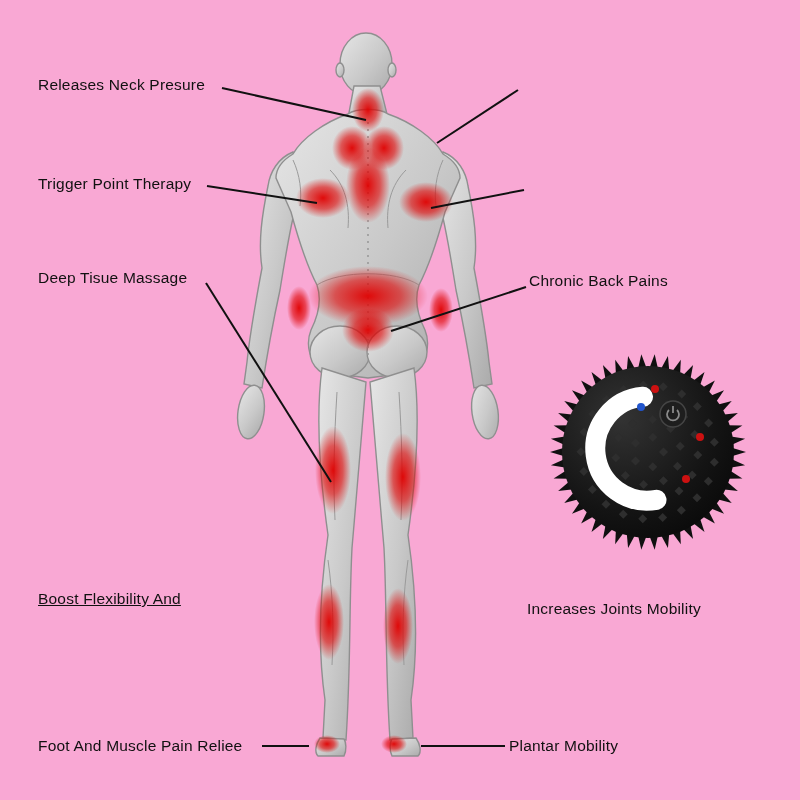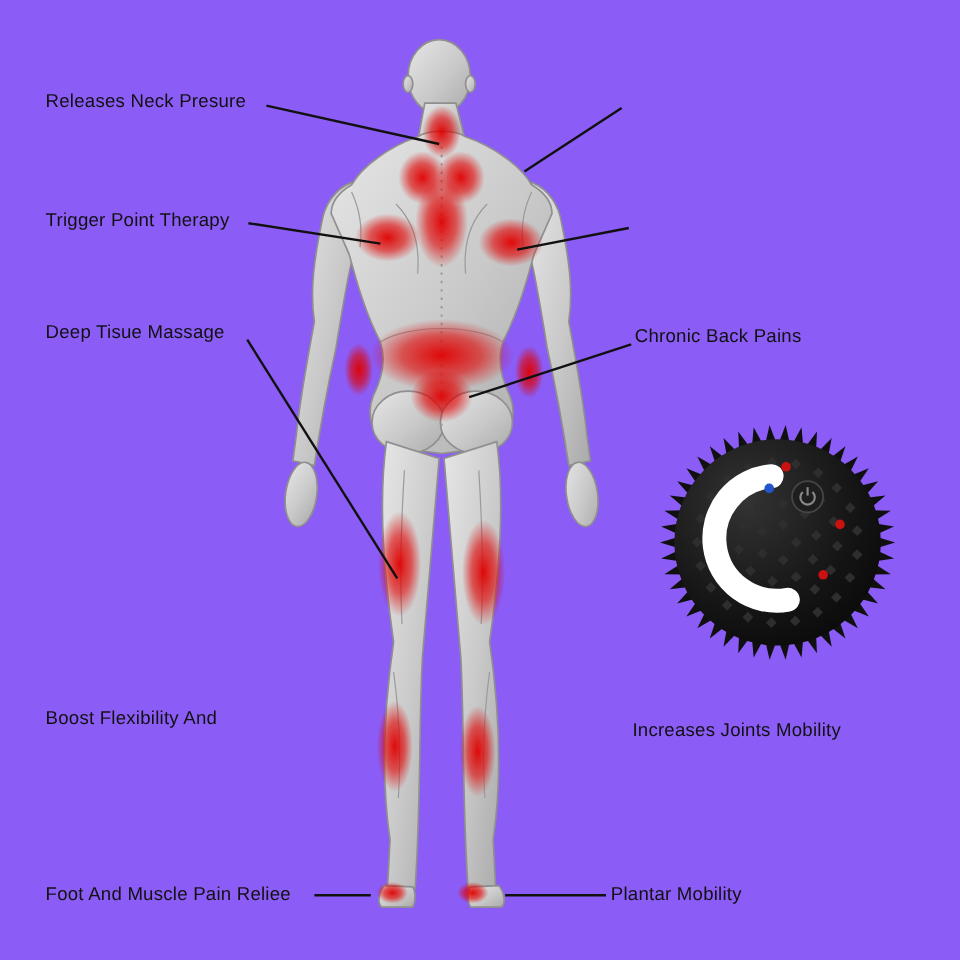--- a/index.html
+++ b/index.html
@@ -1,31 +1,31 @@
 <!DOCTYPE html>
 <html><head>
 <meta charset="utf-8">
 <style>
   html,body{margin:0;padding:0;background:#fff;}
   #stage{
     position:relative;
     width:800px;height:800px;
-    background:#8b5cf6;
+    background:#f9a8d4;
     overflow:hidden;
     font-family:"Liberation Sans", sans-serif;
   }
   #art{position:absolute;left:0;top:0;}
   .lbl{
     position:absolute;
     font-size:15.5px;
     color:#111;
     letter-spacing:.2px;
     white-space:nowrap;
   }
-  .lbl2{line-height:26px;}
+  .lbl2{line-height:26px;text-decoration:underline;}
 </style>
 </head>
 <body>
 
 <div id="stage">
 
   <svg id="art" width="800" height="800" viewBox="0 0 800 800">
     <defs>
       <linearGradient id="gray" x1="0" y1="0" x2="1" y2="1">
         <stop offset="0" stop-color="#e6e6e6"></stop>

